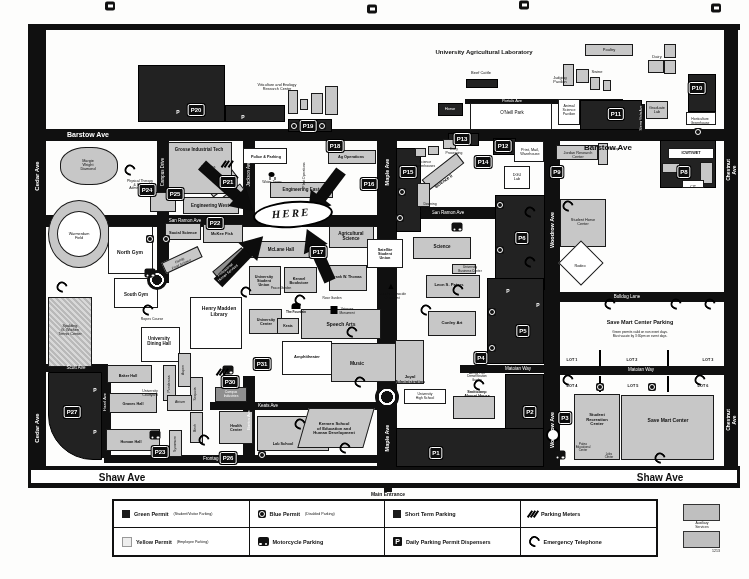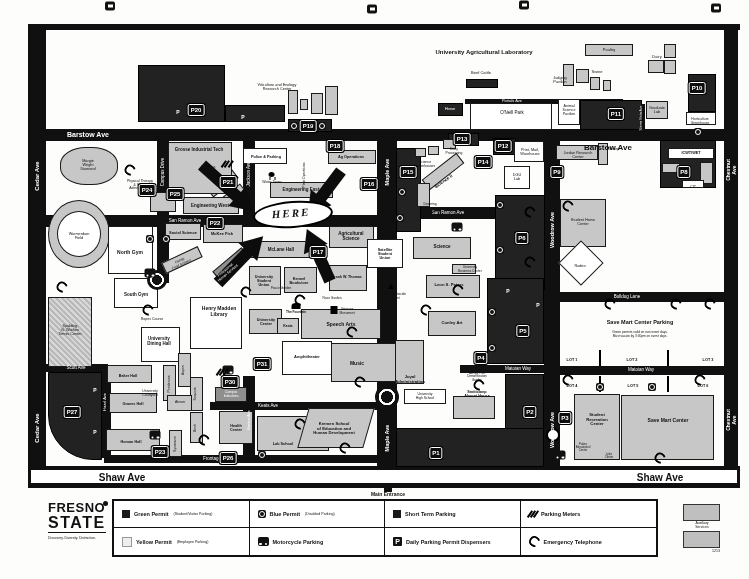--- a/index.html
+++ b/index.html
@@ -531,25 +531,20 @@
         <i></i>
       </div>
       <div class="pw" style="left: 178px; top: 112px;">P</div>
       <div class="pw" style="left: 243px; top: 117px;">P</div>
       <div class="pw" style="left: 95px; top: 390px;">P</div>
       <div class="pw" style="left: 95px; top: 432px;">P</div>
       <div class="pw" style="left: 508px; top: 291px;">P</div>
       <div class="pw" style="left: 538px; top: 305px;">P</div>
     </div>
 
-  <div id="logo">
-    <div class="l1"><span>FRESNO</span><span class="paw"></span></div>
-    <div class="l2">STATE</div>
-    <div class="l3">Discovery. Diversity. Distinction.</div>
-  </div>
 
   <div id="legend">
       <div class="lg-cell">
         <div class="lg-ic">
           <span class="ic-dark"></span>
         </div>
         <div class="lg-label">Green Permit</div>
         <div class="lg-sub">(Student/Visitor Parking)</div>
       </div>
       <div class="lg-cell">

